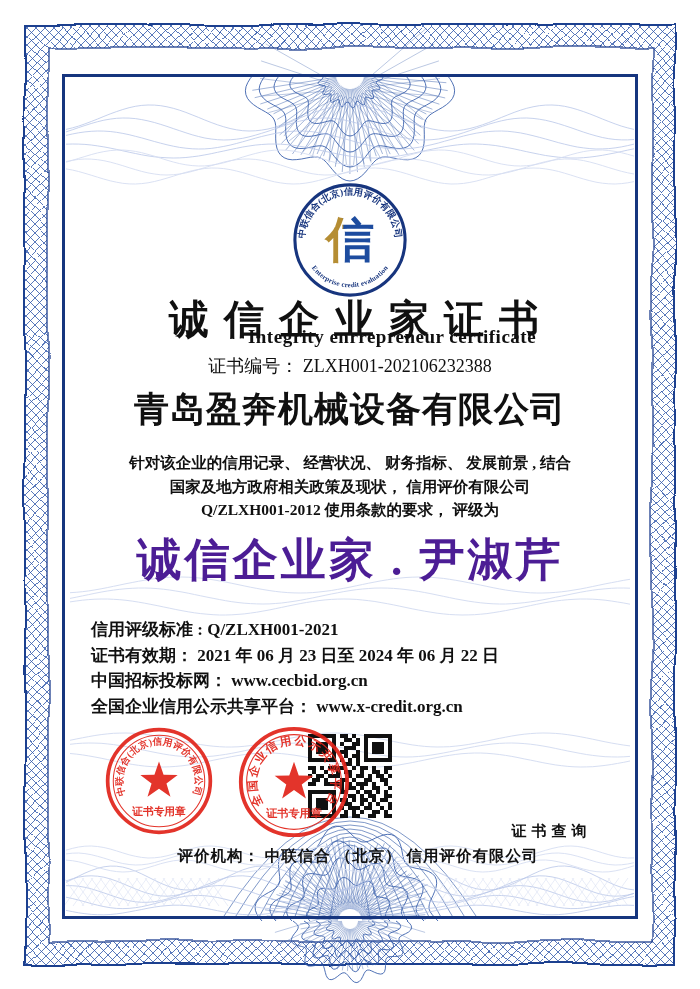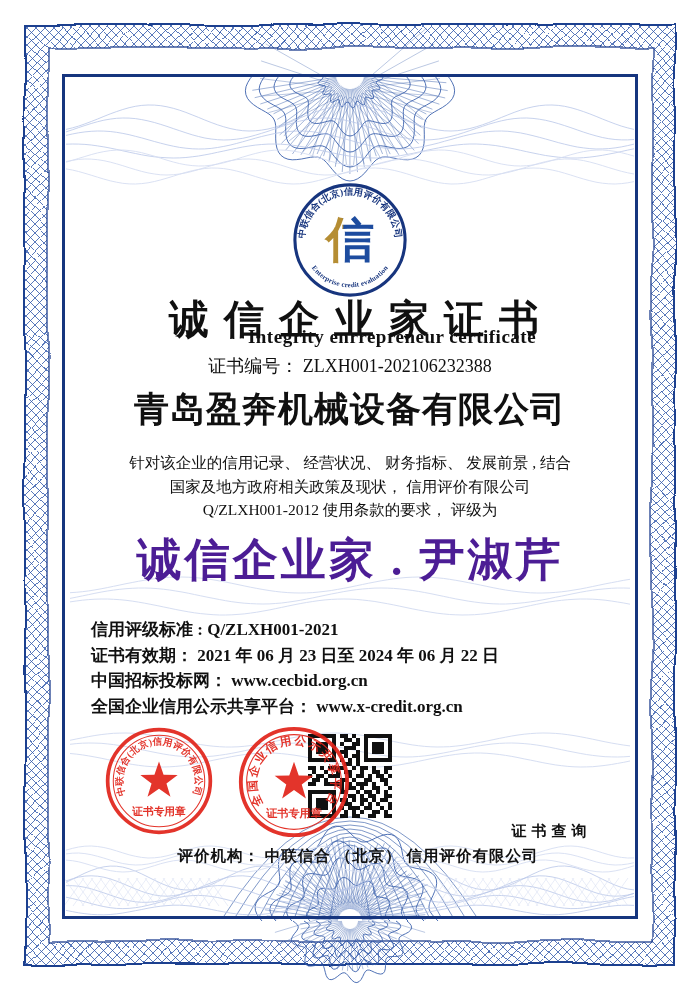--- a/index.html
+++ b/index.html
@@ -9,21 +9,21 @@
   svg.deco{position:absolute;left:0;top:0;z-index:1;}
   .inner-frame{position:absolute;left:62px;top:74px;width:576px;height:845px;
        box-sizing:border-box;border:3px solid #16357e;z-index:2;}
   .content{position:absolute;left:62px;top:74px;width:576px;height:845px;z-index:3;}
   .content>div{position:absolute;left:0;width:576px;text-align:center;}
   .logo-wrap{top:108px;}
   .cert-title{top:218px;font-size:40px;font-weight:bold;letter-spacing:15px;padding-left:23px;box-sizing:border-box;}
   .cert-sub{top:252px;font-size:19px;font-weight:bold;letter-spacing:.5px;padding-left:42px;}
   .cert-no{top:280px;font-size:18px;font-weight:normal;}
   .company{top:312px;font-size:35px;font-weight:bold;letter-spacing:1px;}
-  .body-par{top:377px;font-size:15.5px;font-weight:normal;line-height:23.5px;}
+  .body-par{top:377px;font-size:15.5px;font-weight:bold;line-height:23.5px;}
   .award{top:456px;font-size:45px;font-weight:bold;color:#4c1d95;letter-spacing:3px;}
   .details{top:543px;text-align:left !important;padding-left:29px;box-sizing:border-box;
            font-size:17px;font-weight:bold;line-height:25.5px;}
   .stamp{position:absolute;z-index:4;opacity:.93;}
   .stamp-left{left:41px;top:651px;}
   .stamp-right{left:174px;top:650px;}
   .qr-wrap{position:absolute;left:445px;top:660px;width:84px;height:84px;}
   .qr-caption{top:748px;left:407px !important;width:160px !important;
               font-size:15px;font-weight:bold;letter-spacing:5px;padding-left:5px;box-sizing:border-box;}
   .agency{top:772px;font-size:15.5px;font-weight:bold;letter-spacing:1px;margin-left:8px;}

